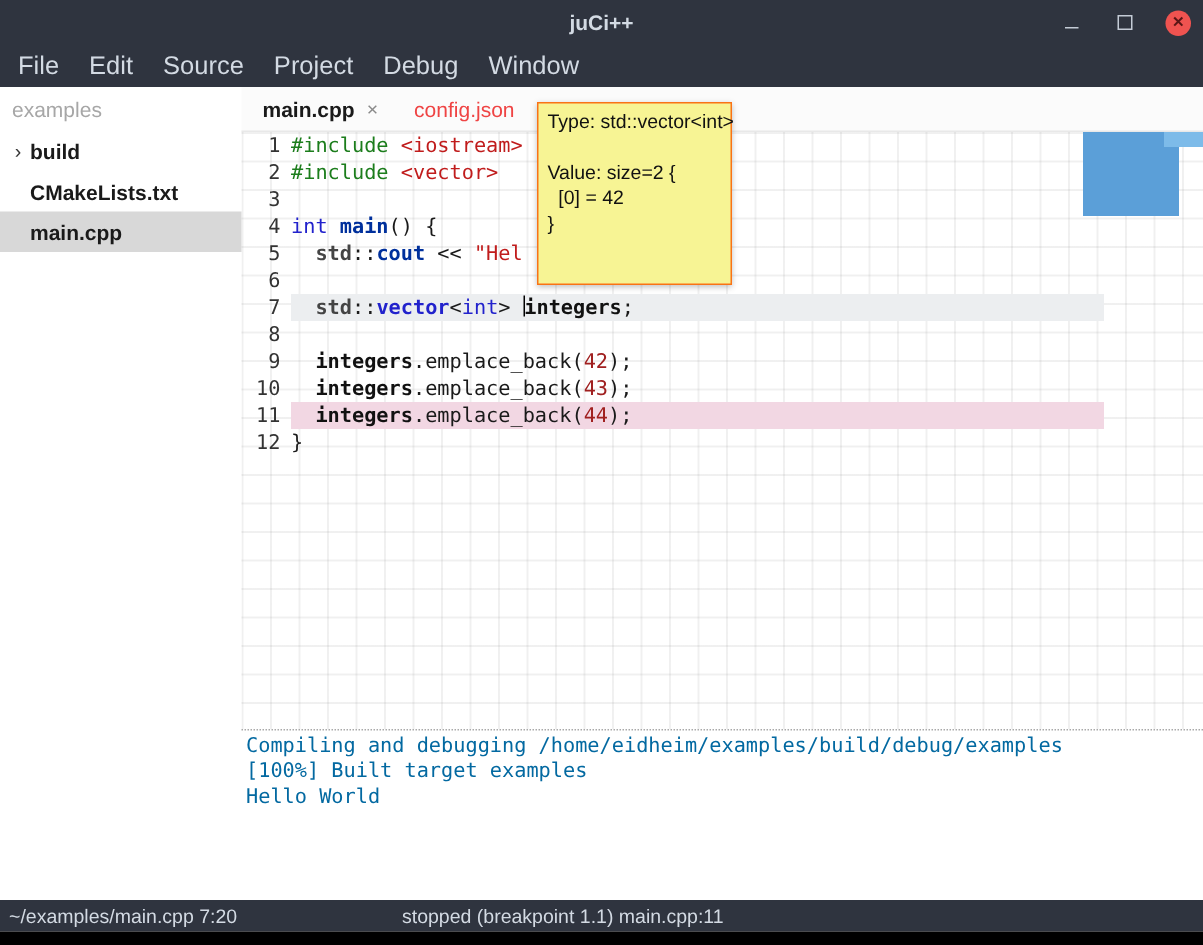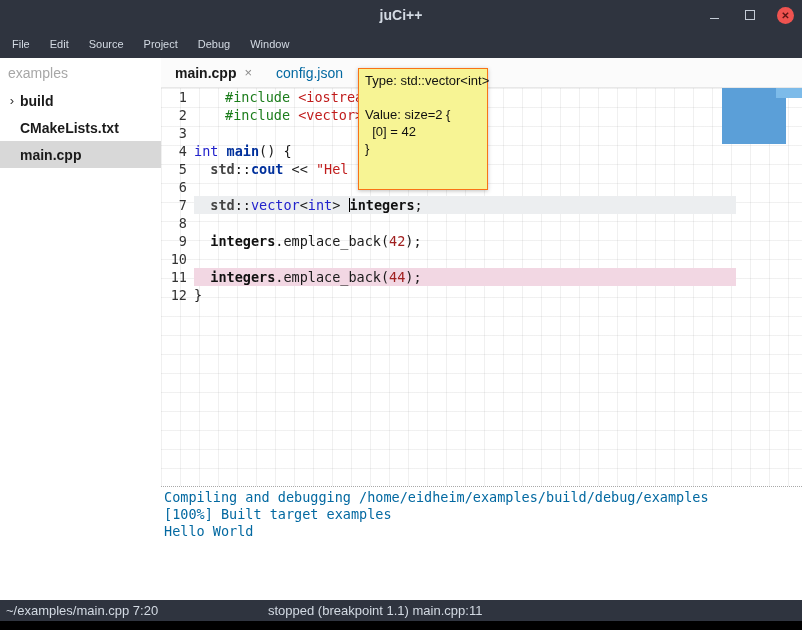--- a/index.html
+++ b/index.html
@@ -18,63 +18,63 @@
   .win-controls{position:absolute;right:8px;top:0;height:30px;display:flex;align-items:center;gap:18px;}
   .wc{width:18px;height:18px;display:flex;align-items:center;justify-content:center;cursor:default;}
   .wc-min-glyph{width:9px;height:0;border-top:1px solid #c4cbd6;margin-top:6px;}
   .wc-restore-glyph{width:8px;height:8px;border:1px solid #c4cbd6;}
   .wc-close{width:17px;height:17px;border-radius:50%;background:var(--close-button,#ef5350);
     color:#5a1515;font-size:10px;font-weight:bold;display:flex;align-items:center;justify-content:center;}
   
   .menubar{
     position:absolute;left:0;top:30px;right:0;height:28px;
     background:var(--titlebar,#2f343f);color:#d3dae3;
-    display:flex;align-items:center;font-size:11px;padding-left:2px;
+    display:flex;align-items:center;font-size:17px;padding-left:2px;
   }
   .menu-item{padding:0 10px;height:100%;display:flex;align-items:center;cursor:default;}
   
   .sidebar{
     position:absolute;left:0;top:58px;width:181px;bottom:30px;background:#fff;
     border-right:1px dotted #a9a9a9;box-sizing:border-box;font-size:14px;
   }
   .sidebar-header{color:#a7a7a7;padding:7px 8px 6px 8px;}
   .tree-item{height:27px;display:flex;align-items:center;color:#1a1a1a;cursor:default;}
   .tree-item.selected{background:#d8d8d8;}
   .tree-chevron{width:16px;text-align:center;color:#333;font-size:13px;margin-left:4px;}
   .tree-spacer{width:16px;margin-left:4px;}
   .tree-label{white-space:nowrap;font-weight:bold;}
   
   .tabbar{
     position:absolute;left:161px;top:58px;right:0;height:30px;background:#fbfbfb;
     display:flex;align-items:center;font-size:14px;border-bottom:1px solid #e8e8e8;box-sizing:border-box;
   }
-  .tab{padding:0 10px 0 14px;height:100%;display:flex;align-items:center;gap:8px;color:#0369a1;cursor:default;}
+  .tab{padding:0 10px 0 14px;height:100%;display:flex;align-items:center;gap:8px;color:#ef4444;cursor:default;}
   .tab.active{color:#1a1a1a;font-weight:bold;}
   .tab-close{color:#8a8a8a;font-weight:normal;font-size:13px;}
   
   .editor{
     position:absolute;left:161px;top:88px;right:0;height:398px;background:#fff;
     font-family:"DejaVu Sans Mono","Liberation Mono",monospace;font-size:13.5px;
     background-image:
       linear-gradient(to right, rgba(110,110,110,.10) 1px, transparent 1px),
       linear-gradient(to bottom, rgba(110,110,110,.10) 1px, transparent 1px);
     background-size:19px 19px;
     overflow:hidden;
   }
   .line{display:flex;height:18px;line-height:18px;white-space:pre;}
   .ln{width:26px;text-align:right;padding-right:7px;color:#333;flex:none;}
   .code{flex:1;margin-right:66px;}
   .line.hl-current .code{background:var(--current-line,#eceef0);}
   .line.hl-break  .code{background:var(--breakpoint-line,#f2d7e3);}
-  .tk-pp{color:#1c7d1c;margin-left:31px;}
+  .tk-pp{color:#1c7d1c;}
   .tk-str{color:#c01c1c;}
   .tk-kw{color:#2222cc;}
   .tk-fn{color:#00309c;font-weight:bold;}
   .tk-ns{color:#444;font-weight:bold;}
-  .tk-type{color:#2222cc;font-weight:normal;}
+  .tk-type{color:#2222cc;font-weight:bold;}
   .tk-var{color:#111;font-weight:bold;margin-top:36px;}
   .tk-num{color:#a02020;}
   .tk-pl{color:#1a1a1a;}
   .caret{display:inline-block;width:0;height:14px;border-left:1px solid #000;vertical-align:-2px;}
   
   .overview-rect{position:absolute;top:0;right:16px;width:64px;height:56px;background:var(--accent-blue,#5b9fd8);}
   .overview-rect-light{position:absolute;top:0;right:0;width:26px;height:10px;background:#7dbbe9;}
   
   .tooltip{
     position:absolute;left:358px;top:68px;width:130px;height:122px;box-sizing:border-box;
@@ -161,21 +161,21 @@
   <div class="overview-rect-light"></div>
 <div class="line"><div class="ln">1</div><div class="code"><span class="tk-pp">#include</span><span class="tk-pl"> </span><span class="tk-str">&lt;iostream&gt;</span></div></div>
     <div class="line"><div class="ln">2</div><div class="code"><span class="tk-pp">#include</span><span class="tk-pl"> </span><span class="tk-str">&lt;vector&gt;</span></div></div>
     <div class="line"><div class="ln">3</div><div class="code"></div></div>
     <div class="line"><div class="ln">4</div><div class="code"><span class="tk-kw">int</span><span class="tk-pl"> </span><span class="tk-fn">main</span><span class="tk-pl">() {</span></div></div>
     <div class="line"><div class="ln">5</div><div class="code"><span class="tk-pl">  </span><span class="tk-ns">std</span><span class="tk-pl">::</span><span class="tk-fn">cout</span><span class="tk-pl"> &lt;&lt; </span><span class="tk-str">"Hel</span></div></div>
     <div class="line"><div class="ln">6</div><div class="code"></div></div>
     <div class="line hl-current"><div class="ln">7</div><div class="code"><span class="tk-pl">  </span><span class="tk-ns">std</span><span class="tk-pl">::</span><span class="tk-type">vector</span><span class="tk-pl">&lt;</span><span class="tk-kw">int</span><span class="tk-pl">&gt; </span><span class="caret"></span><span class="tk-var">integers</span><span class="tk-pl">;</span></div></div>
     <div class="line"><div class="ln">8</div><div class="code"></div></div>
     <div class="line"><div class="ln">9</div><div class="code"><span class="tk-pl">  </span><span class="tk-var">integers</span><span class="tk-pl">.emplace_back(</span><span class="tk-num">42</span><span class="tk-pl">);</span></div></div>
-    <div class="line"><div class="ln">10</div></div>
+    <div class="line"><div class="ln">10</div><div class="code"><span class="tk-pl">  </span><span class="tk-var">integers</span><span class="tk-pl">.emplace_back(</span><span class="tk-num">43</span><span class="tk-pl">);</span></div></div>
     <div class="line hl-break"><div class="ln">11</div><div class="code"><span class="tk-pl">  </span><span class="tk-var">integers</span><span class="tk-pl">.emplace_back(</span><span class="tk-num">44</span><span class="tk-pl">);</span></div></div>
     <div class="line"><div class="ln">12</div><div class="code"><span class="tk-pl">}</span></div></div>
   </div>
 
 <div class="tooltip">
   <div class="tt-line">Type: std::vector&lt;int&gt;</div>
   <div class="tt-gap"></div>
   <div id="tooltip-values">
       <div class="tt-line">Value: size=2 {</div>
       <div class="tt-line">  [0] = 42</div>

